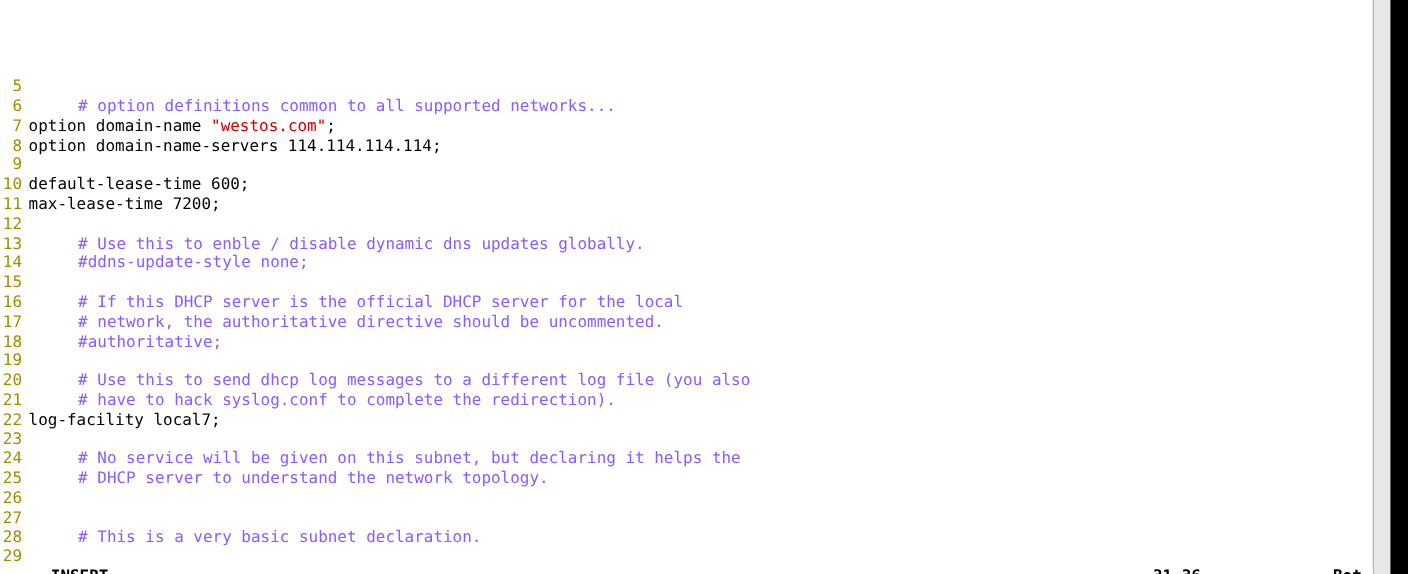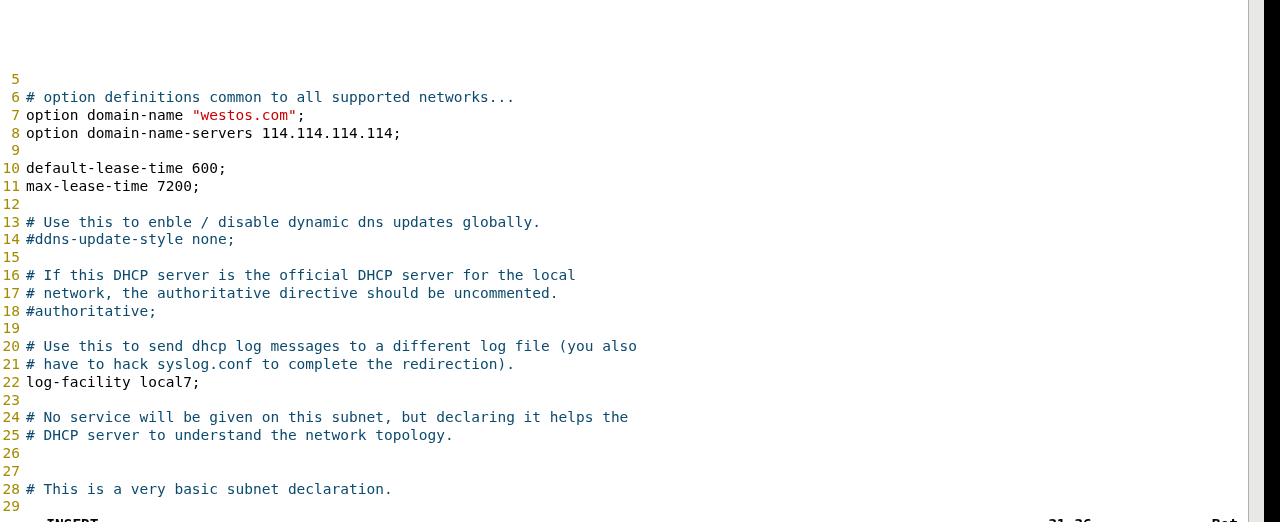--- a/index.html
+++ b/index.html
@@ -31,21 +31,21 @@
     .lineno {
       color: #a38b00;
       width: 24px;
       text-align: right;
       flex-shrink: 0;
       padding-right: 4px;
     }
     .code {
       padding-left: 2px;
     }
-    .comment { color: #0c4a6e; }
+    .comment { color: #8b5cf6; margin-left: 45px; }
     .string { color: #cc0000; }
     .scrollbar-area {
       position: absolute;
       top: 0;
       right: 16px;
       width: 16px;
       height: 100%;
       background: #e8e8e6;
       border-left: 1px solid #b0b0b0;
     }

